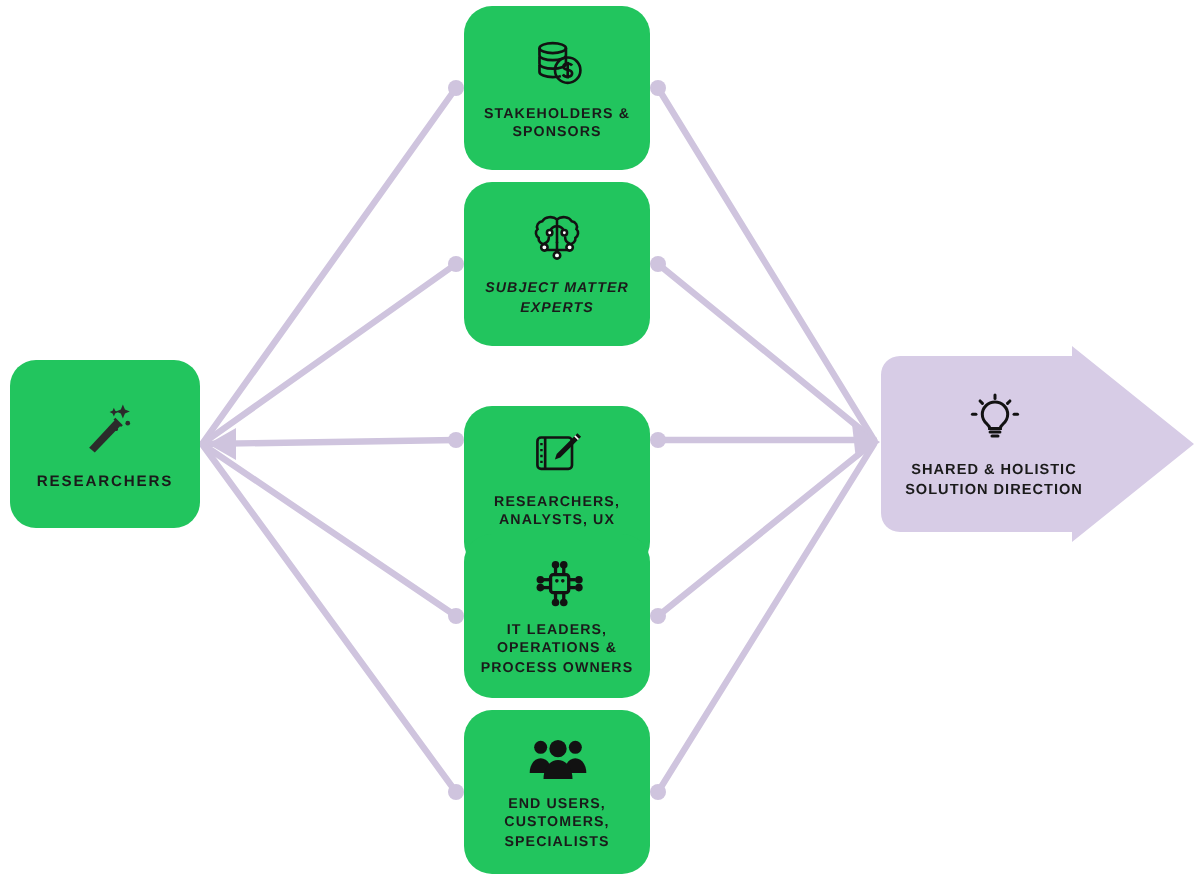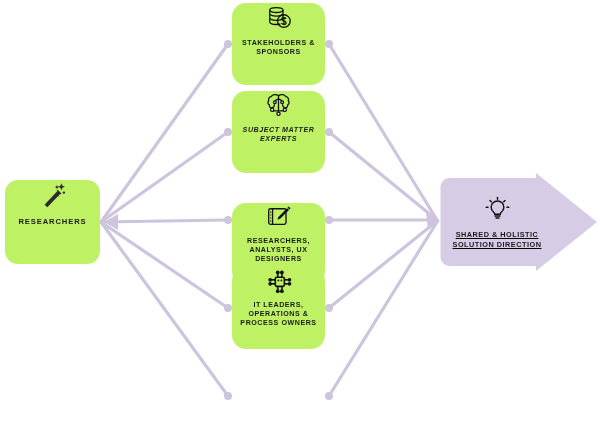--- a/index.html
+++ b/index.html
@@ -18,25 +18,26 @@
   #connectors {
     position: absolute;
     left: 0;
     top: 0;
     width: 600px;
     height: 442px;
   }
   .node {
     position: absolute;
     box-sizing: border-box;
-    background: #bef264;
+    background: #22c55e;
     border-radius: 14px;
     display: flex;
     flex-direction: column;
     align-items: center;
+    justify-content: center;
     z-index: 3;
   }
   .node .icon-wrap {
     display: flex;
     align-items: center;
     justify-content: center;
   }
   .node .label {
     color: #1a1a1a;
     font-weight: bold;
@@ -84,21 +85,20 @@
   #outcome .arrow-content {
     position: absolute;
     left: 8px;
     top: 6px;
     width: 98px;
     height: 88px;
     display: flex;
     flex-direction: column;
     align-items: center;
     justify-content: center;
-    text-decoration: underline;
   }
   #outcome .icon-wrap { margin-bottom: 8px; }
   #outcome .label {
     color: #1a1a1a;
     font-weight: bold;
     text-align: center;
     font-size: 7.3px;
     letter-spacing: 0.5px;
     line-height: 1.32;
   }
@@ -238,20 +238,35 @@
           <circle cx="6.3" cy="15.6" r="2.3"></circle>
           <circle cx="6.3" cy="20.4" r="2.3"></circle>
           <circle cx="29.7" cy="15.6" r="2.3"></circle>
           <circle cx="29.7" cy="20.4" r="2.3"></circle>
         </g>
       </svg>
     </span>
     <span class="label">IT LEADERS, OPERATIONS &amp; PROCESS OWNERS</span>
   </div>
 
+  <div class="node mid-node" id="node-endusers">
+    <span class="icon-wrap">
+      <svg class="ico" width="30" height="26" viewBox="0 0 36 30" fill="none" xmlns="http://www.w3.org/2000/svg">
+        <g fill="#121212">
+          <circle cx="7.6" cy="8.6" r="3.9"></circle>
+          <path d="M1 24 C1 18.9 3.9 15.2 7.6 15.2 C11.3 15.2 14.2 18.9 14.2 24 Z"></path>
+          <circle cx="28.4" cy="8.6" r="3.9"></circle>
+          <path d="M21.8 24 C21.8 18.9 24.7 15.2 28.4 15.2 C32.1 15.2 35 18.9 35 24 Z"></path>
+          <circle cx="18" cy="9.4" r="5.2"></circle>
+          <path d="M9.3 27.6 C9.3 21 13.2 16.2 18 16.2 C22.8 16.2 26.7 21 26.7 27.6 Z"></path>
+        </g>
+      </svg>
+    </span>
+    <span class="label">END USERS, CUSTOMERS, SPECIALISTS</span>
+  </div>
 
   <div id="outcome">
     <svg class="arrow-shape" viewBox="0 0 158 100" xmlns="http://www.w3.org/2000/svg">
       <path d="M10 6 H96 V1 L157 50 L96 99 V94 H10 C4.5 94 0.5 89.8 0.5 84.5 V15.5 C0.5 10.2 4.5 6 10 6 Z" fill="#d7cce6"></path>
     </svg>
     <div class="arrow-content">
       <span class="icon-wrap">
         <svg class="ico" width="27" height="27" viewBox="0 0 34 34" fill="none" xmlns="http://www.w3.org/2000/svg">
           <path d="M17 7.5 C12.6 7.5 9 11 9 15.3 C9 18.1 10.4 20.2 12.2 21.7 C13.1 22.4 13.6 23.3 13.6 24.3 H20.4 C20.4 23.3 20.9 22.4 21.8 21.7 C23.6 20.2 25 18.1 25 15.3 C25 11 21.4 7.5 17 7.5 Z" stroke="#121212" stroke-width="1.9" fill="none"></path>
           <path d="M13.9 26.4 H20.1" stroke="#121212" stroke-width="1.9" stroke-linecap="round"></path>

